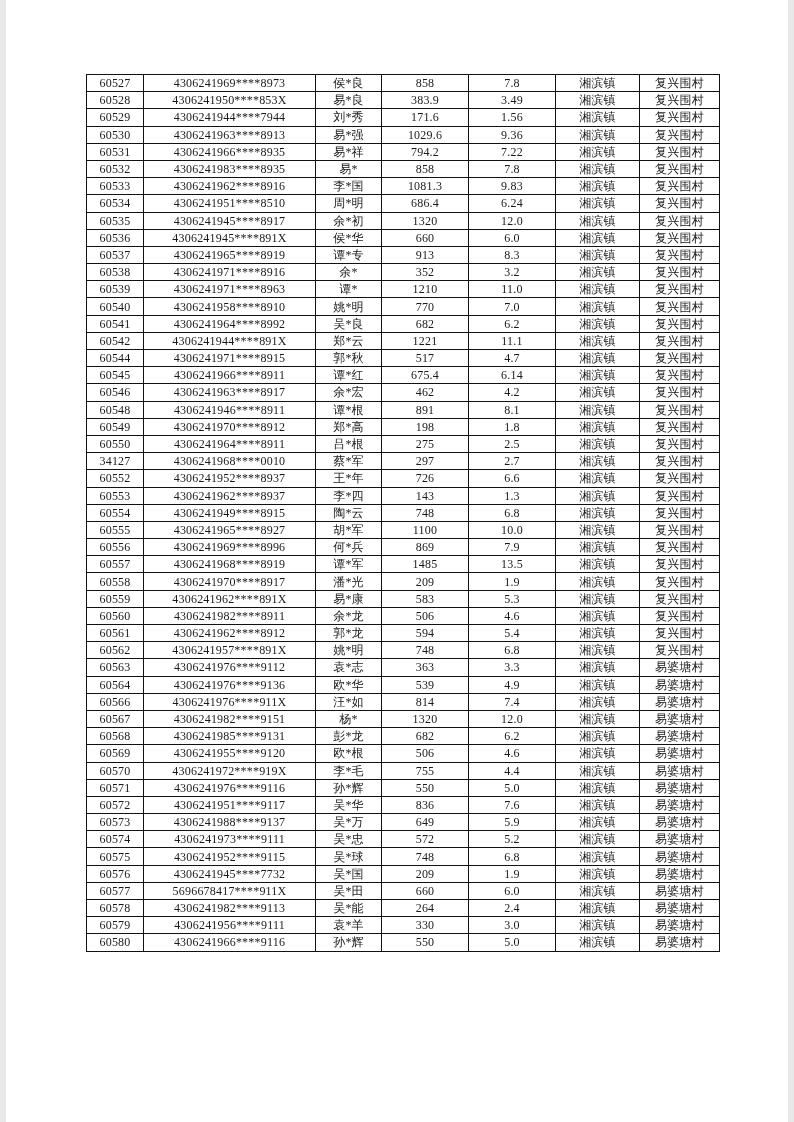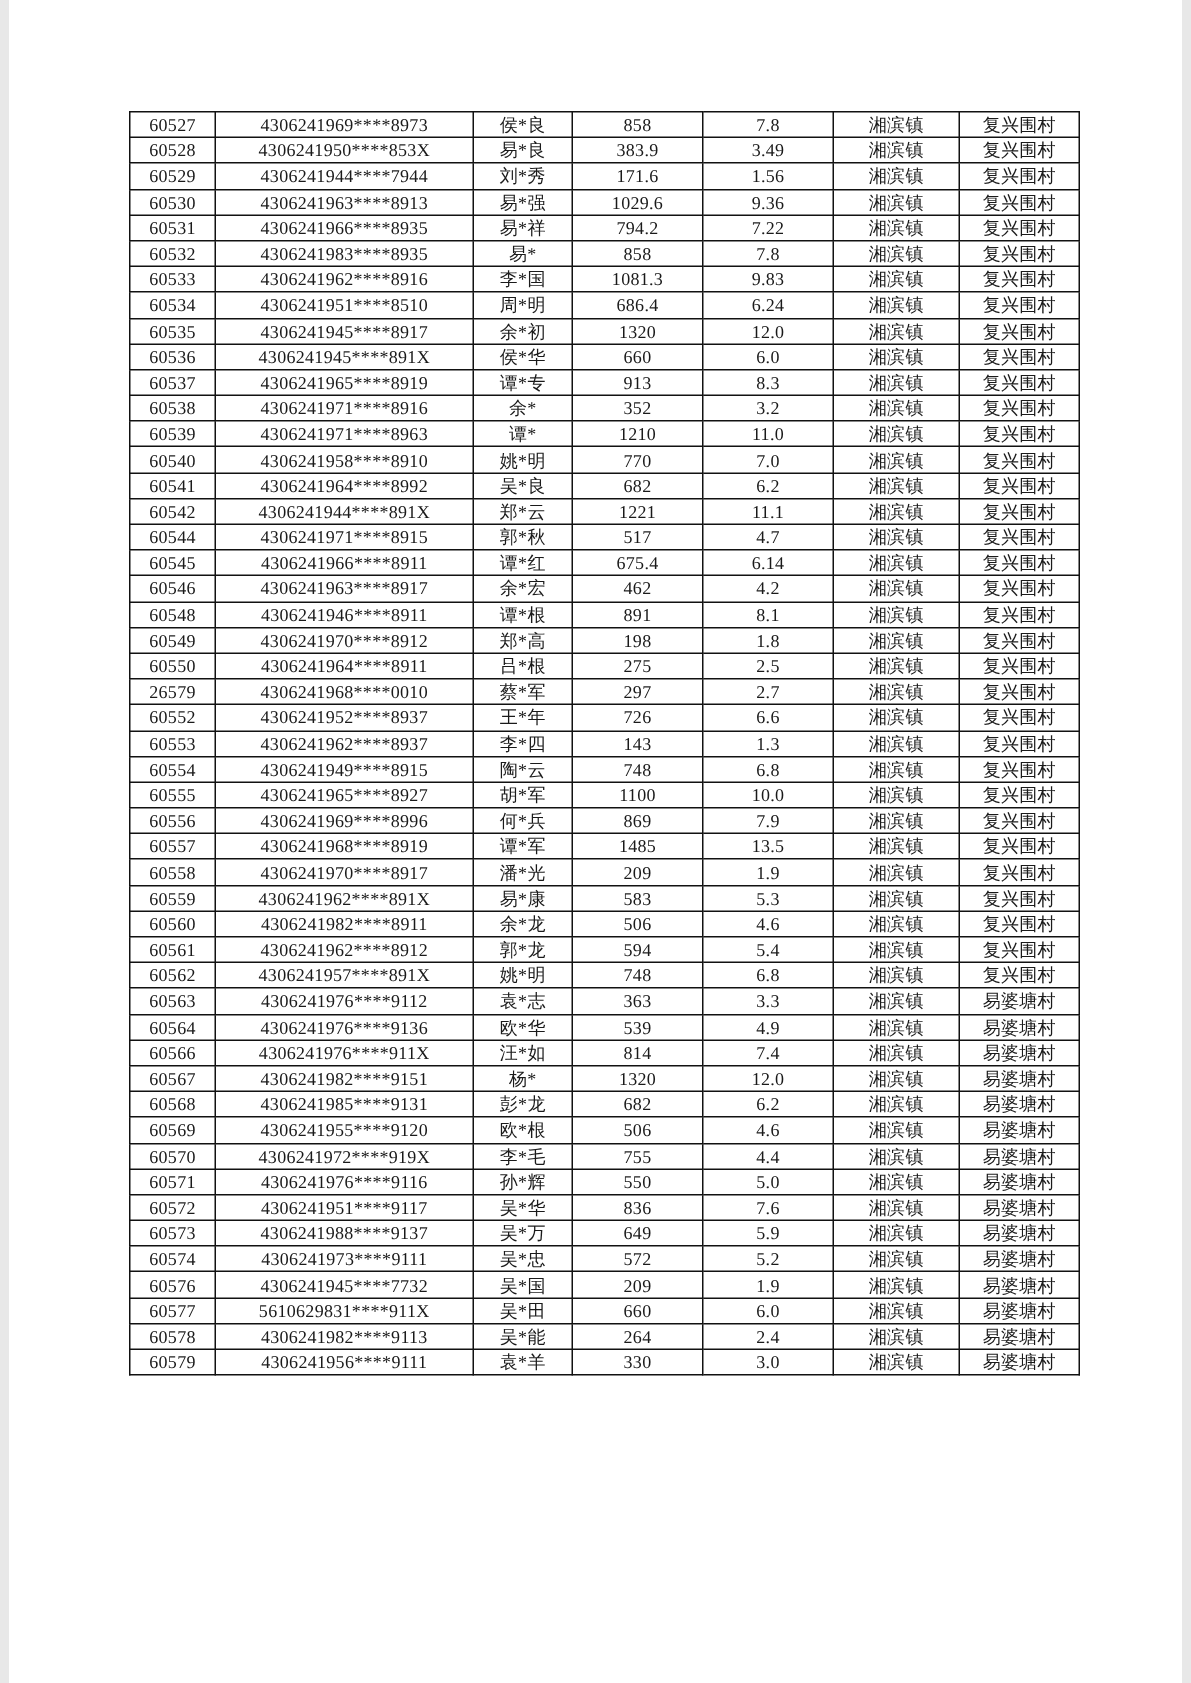--- a/index.html
+++ b/index.html
@@ -252,21 +252,21 @@
         <tr>
           <td>60550</td>
           <td>4306241964****8911</td>
           <td>吕*根</td>
           <td>275</td>
           <td>2.5</td>
           <td>湘滨镇</td>
           <td>复兴围村</td>
         </tr>
         <tr>
-          <td>26579</td>
+          <td>34127</td>
           <td>4306241968****0010</td>
           <td>蔡*军</td>
           <td>297</td>
           <td>2.7</td>
           <td>湘滨镇</td>
           <td>复兴围村</td>
         </tr>
         <tr>
           <td>60552</td>
           <td>4306241952****8937</td>
@@ -459,31 +459,40 @@
         <tr>
           <td>60574</td>
           <td>4306241973****9111</td>
           <td>吴*忠</td>
           <td>572</td>
           <td>5.2</td>
           <td>湘滨镇</td>
           <td>易婆塘村</td>
         </tr>
         <tr>
+          <td>60575</td>
+          <td>4306241952****9115</td>
+          <td>吴*球</td>
+          <td>748</td>
+          <td>6.8</td>
+          <td>湘滨镇</td>
+          <td>易婆塘村</td>
+        </tr>
+        <tr>
           <td>60576</td>
           <td>4306241945****7732</td>
           <td>吴*国</td>
           <td>209</td>
           <td>1.9</td>
           <td>湘滨镇</td>
           <td>易婆塘村</td>
         </tr>
         <tr>
           <td>60577</td>
-          <td>5610629831****911X</td>
+          <td>5696678417****911X</td>
           <td>吴*田</td>
           <td>660</td>
           <td>6.0</td>
           <td>湘滨镇</td>
           <td>易婆塘村</td>
         </tr>
         <tr>
           <td>60578</td>
           <td>4306241982****9113</td>
           <td>吴*能</td>
@@ -494,15 +503,24 @@
         </tr>
         <tr>
           <td>60579</td>
           <td>4306241956****9111</td>
           <td>袁*羊</td>
           <td>330</td>
           <td>3.0</td>
           <td>湘滨镇</td>
           <td>易婆塘村</td>
         </tr>
+        <tr>
+          <td>60580</td>
+          <td>4306241966****9116</td>
+          <td>孙*辉</td>
+          <td>550</td>
+          <td>5.0</td>
+          <td>湘滨镇</td>
+          <td>易婆塘村</td>
+        </tr>
       </tbody>
   </table>
 </div>
 
 </body></html>

